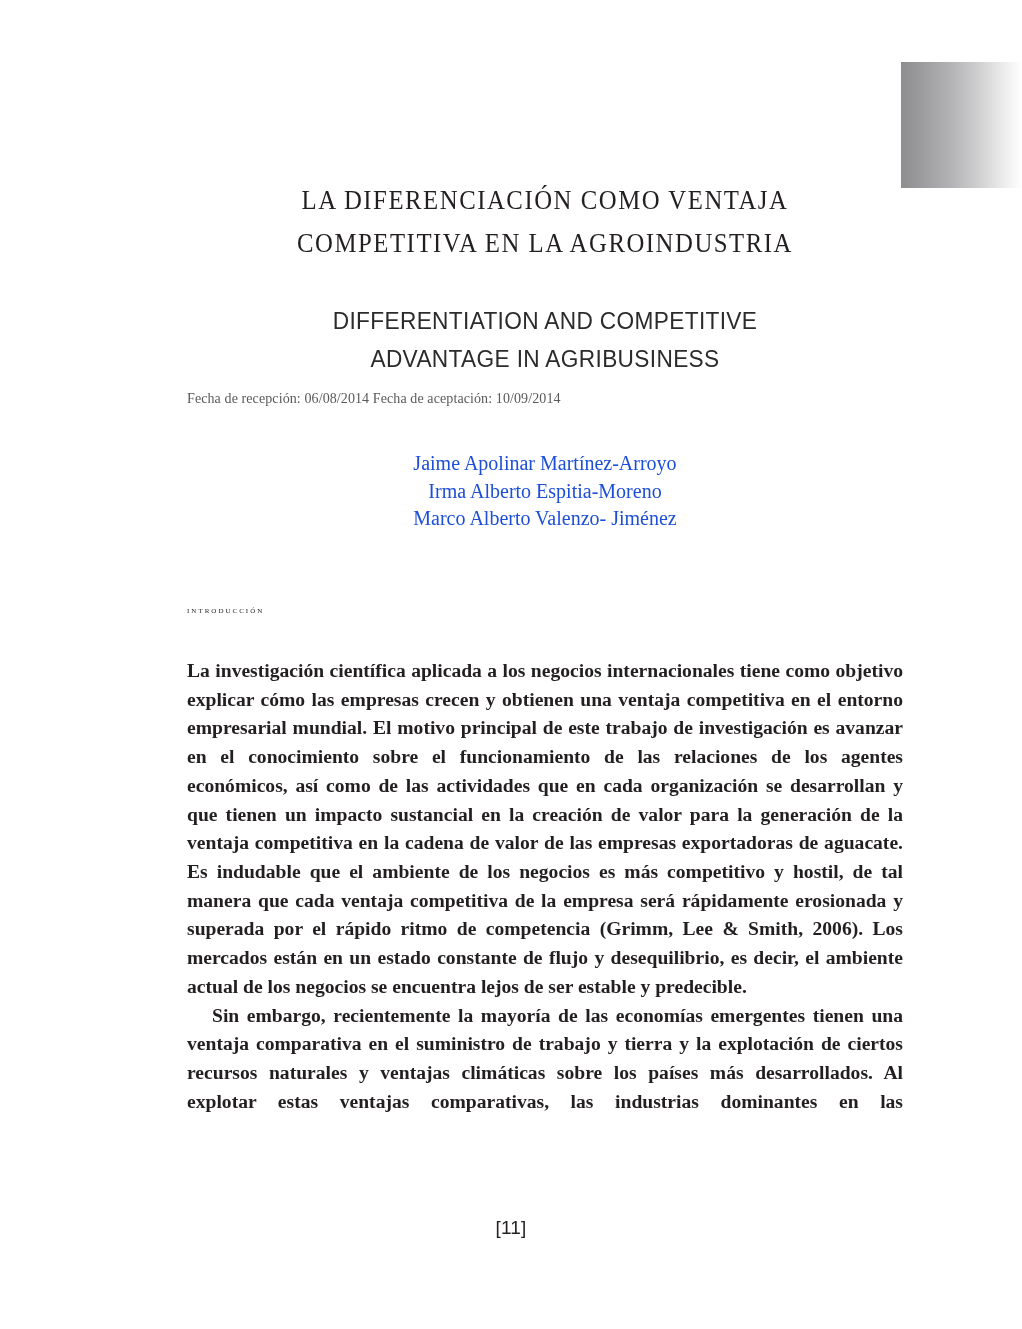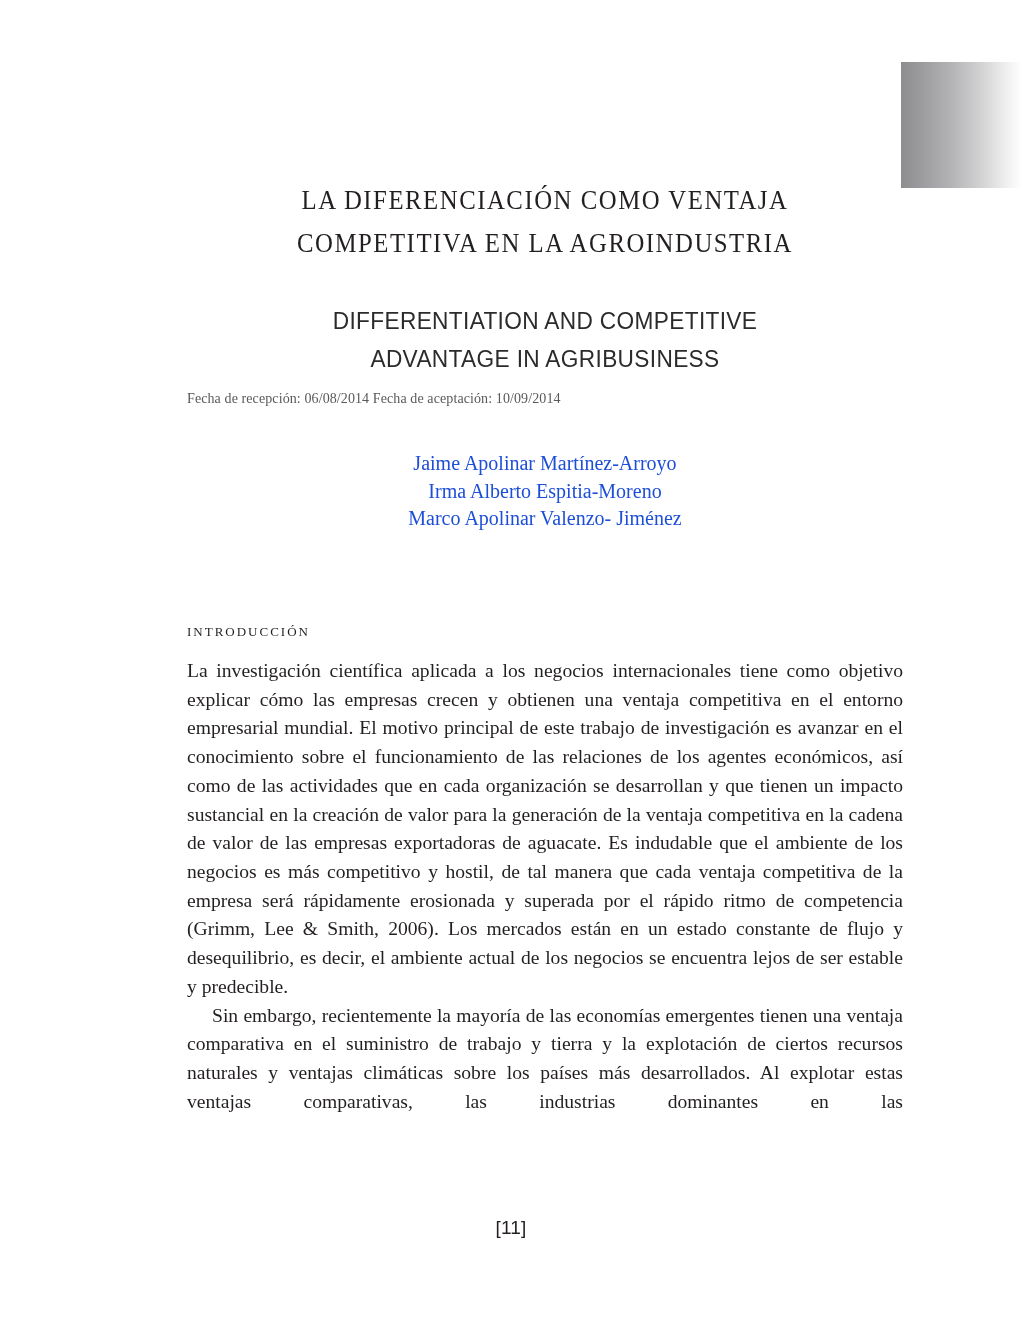--- a/index.html
+++ b/index.html
@@ -89,37 +89,37 @@
     line-height: 27.5px;
     color: #1d4ed8;
     margin-top: 8px;
   }
   #authors .aline { display: block; }
 
   
   #section-heading {
     top: 604px;
     text-align: left;
-    font-size: 18px;
+    font-size: 10px;
     letter-spacing: 2.0px;
     color: #231f20;
     font-variant: small-caps;
     text-transform: lowercase;
-    margin-top: 16px;
   }
 
   
   #body-text {
     top: 657px;
     width: 716px;
     font-size: 19.6px;
     line-height: 28.72px;
     text-align: justify;
     color: #231f20;
     hyphens: none;
+    font-weight: bold;
   }
   #body-text p {
     margin: 0;
     text-align: justify;
     text-justify: inter-word;
   }
   #body-text p.indent {
     text-indent: 25px;
   }
   
@@ -157,21 +157,21 @@
   <div id="title-en" class="col">
     <span class="tline">DIFFERENTIATION AND COMPETITIVE</span>
     <span class="tline">ADVANTAGE IN AGRIBUSINESS</span>
   </div>
 
   <div id="dates" class="col">Fecha de recepción: 06/08/2014  Fecha de aceptación: 10/09/2014</div>
 
   <div id="authors" class="col">
     <span class="aline">Jaime Apolinar Martínez-Arroyo</span>
     <span class="aline">Irma Alberto Espitia-Moreno</span>
-    <span class="aline">Marco Apolinar Valenzo- Jiménez</span>
+    <span class="aline">Marco Alberto Valenzo- Jiménez</span>
   </div>
 
   <div id="section-heading" class="col">INTRODUCCIÓN</div>
 
   <div id="body-text" class="col">
     <p>La investigación científica aplicada a los negocios internacionales tiene como objetivo explicar cómo las empresas crecen y obtienen una ventaja competitiva en el entorno empresarial mundial. El motivo principal de este trabajo de investigación es avanzar en el conocimiento sobre el funcionamiento de las relaciones de los agentes económicos, así como de las actividades que en cada organización se desarrollan y que tienen un impacto sustancial en la creación de valor para la generación de la ventaja competitiva en la cadena de valor de las empresas exportadoras de aguacate. Es indudable que el ambiente de los negocios es más competitivo y hostil, de tal manera que cada ventaja competitiva de la empresa será rápidamente erosionada y superada por el rápido ritmo de competencia (Grimm, Lee &amp; Smith, 2006). Los mercados están en un estado constante de flujo y desequilibrio, es decir, el ambiente actual de los negocios se encuentra lejos de ser estable y predecible.</p>
     <p class="indent">Sin embargo, recientemente la mayoría de las economías emergentes tienen una ventaja comparativa en el suministro de trabajo y tierra y la explotación de ciertos recursos naturales y ventajas climáticas sobre los países más desarrollados. Al explotar estas ventajas comparativas, las industrias dominantes en las</p>
   </div>
 
   <div id="folio">[11]</div>

